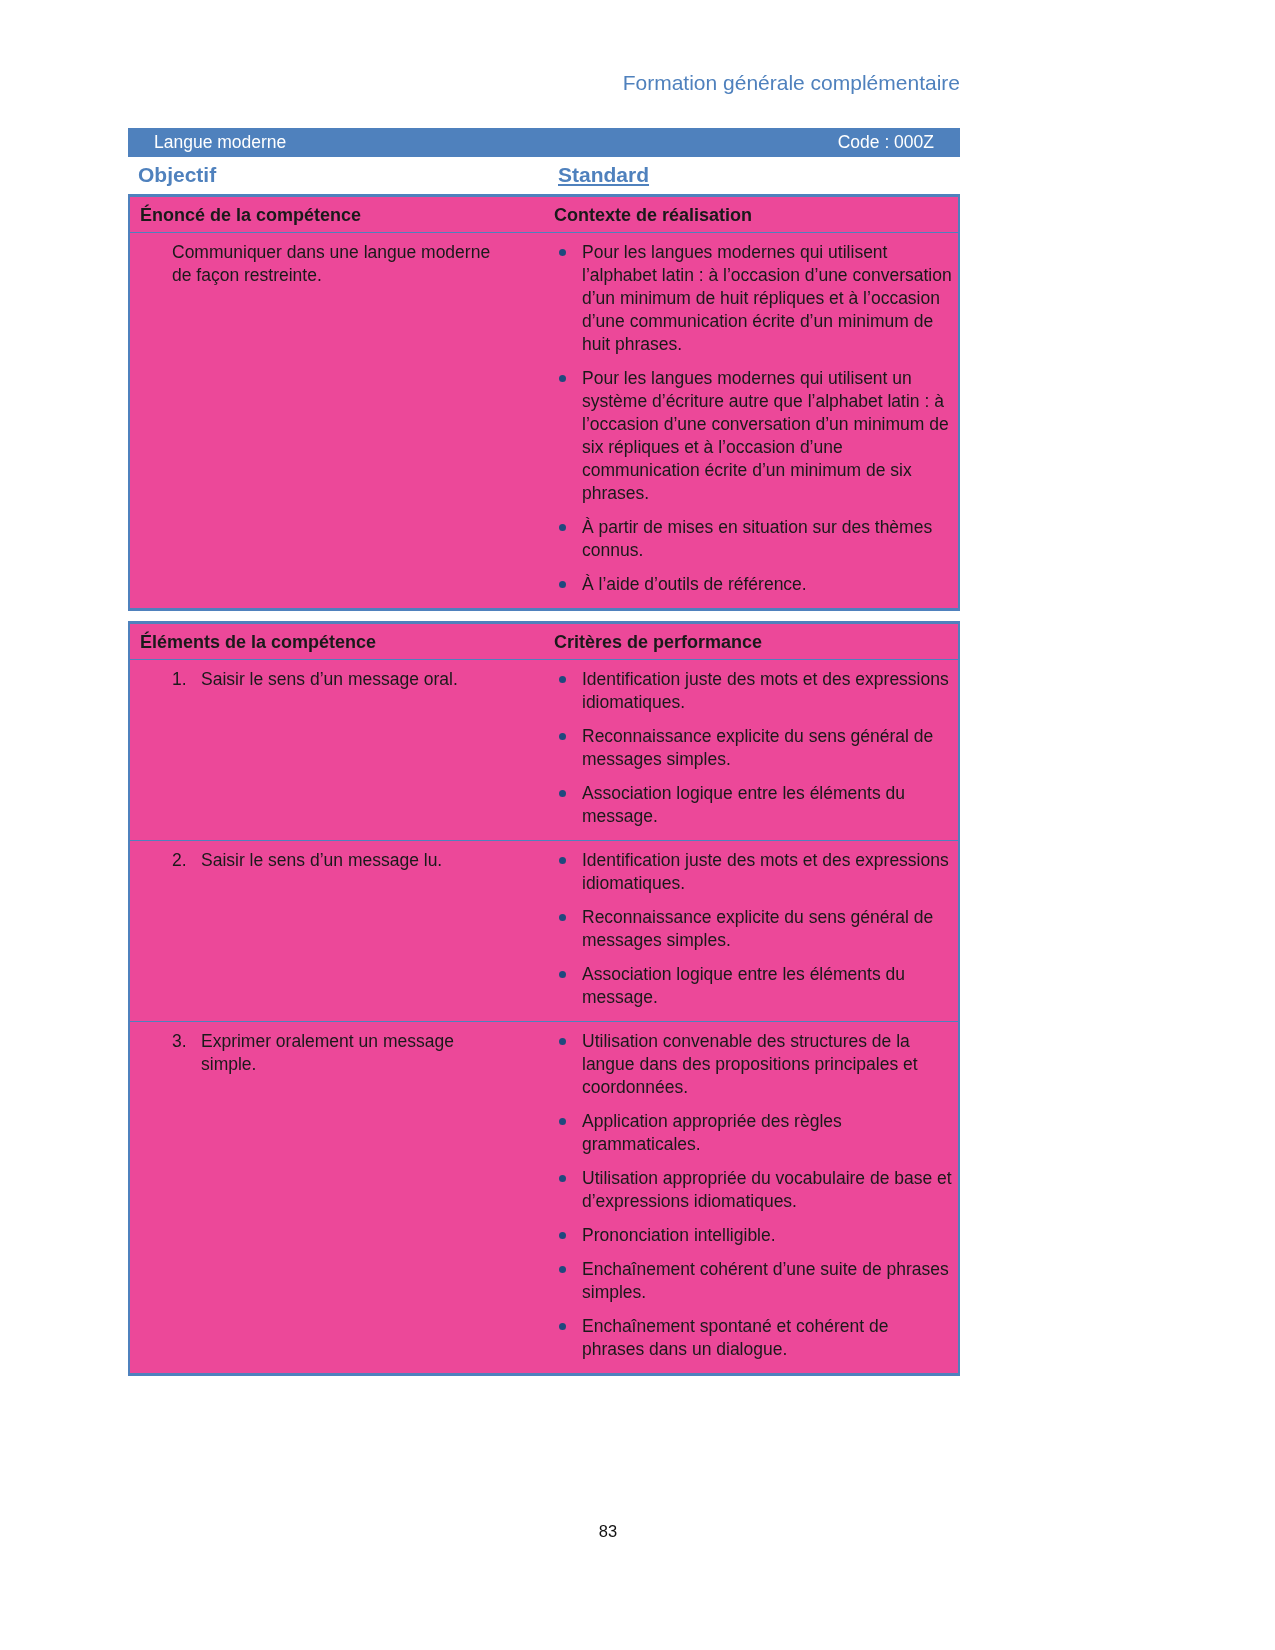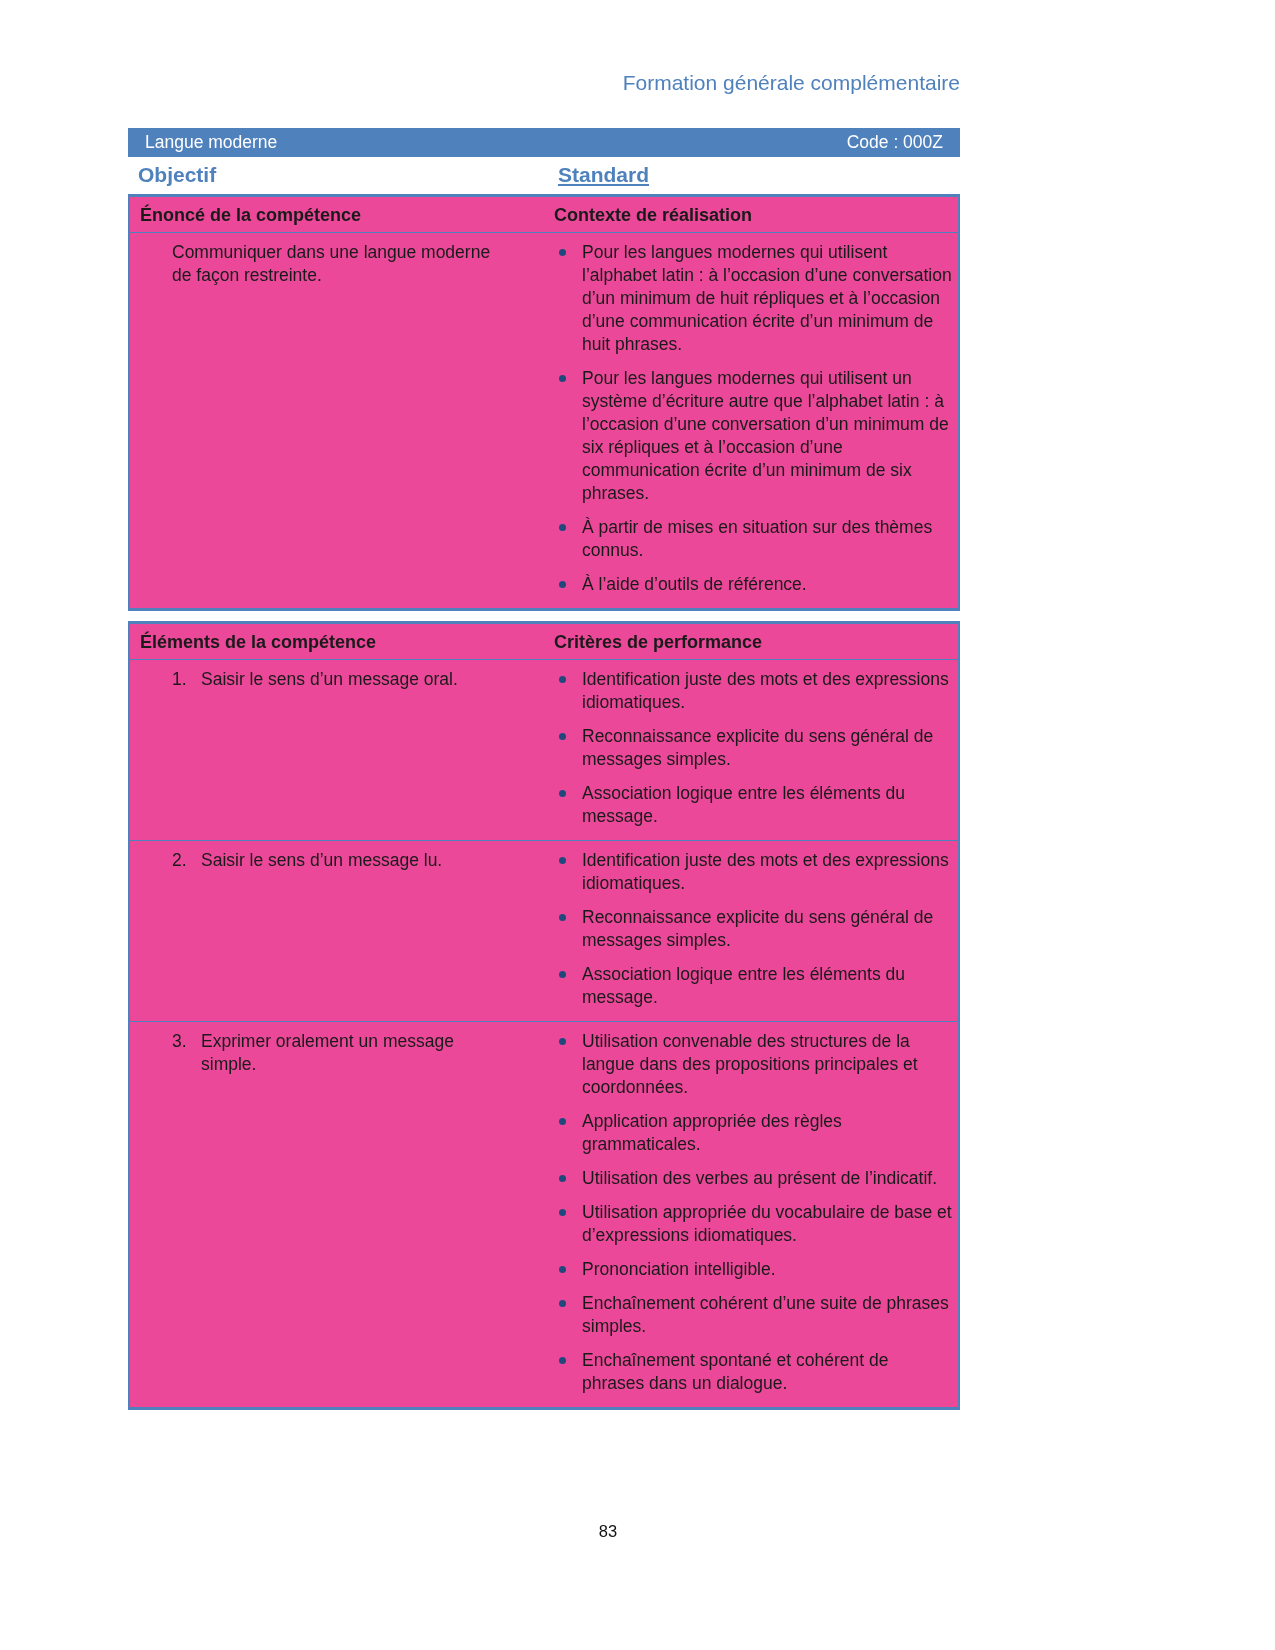--- a/index.html
+++ b/index.html
@@ -31,21 +31,21 @@
     line-height:25px;
   }
   .title-bar{
     margin-top:33px;
     background:var(--accent);
     color:#ffffff;
     height:29px;
     display:flex;
     justify-content:space-between;
     align-items:center;
-    padding:0 17px;
+    padding:0 26px;
     font-size:17.5px;
   }
   .col-titles{
     margin-top:3px;
     display:grid;
     grid-template-columns:50% 50%;
     font-size:21px;
     font-weight:bold;
     color:var(--accent);
     line-height:30px;
@@ -221,24 +221,20 @@
             <li>
                 <span class="dot"></span>
                 <span class="btxt">Utilisation convenable des structures de la langue dans des propositions principales et coordonnées.</span>
               </li>
             <li>
                 <span class="dot"></span>
                 <span class="btxt">Application appropriée des règles grammaticales.</span>
               </li>
             <li>
                 <span class="dot"></span>
-                <span class="btxt">Utilisation des verbes au présent de l’indicatif.</span>
-              </li>
-            <li>
-                <span class="dot"></span>
                 <span class="btxt">Utilisation appropriée du vocabulaire de base et d’expressions idiomatiques.</span>
               </li>
             <li>
                 <span class="dot"></span>
                 <span class="btxt">Prononciation intelligible.</span>
               </li>
             <li>
                 <span class="dot"></span>
                 <span class="btxt">Enchaînement cohérent d’une suite de phrases simples.</span>
               </li>

